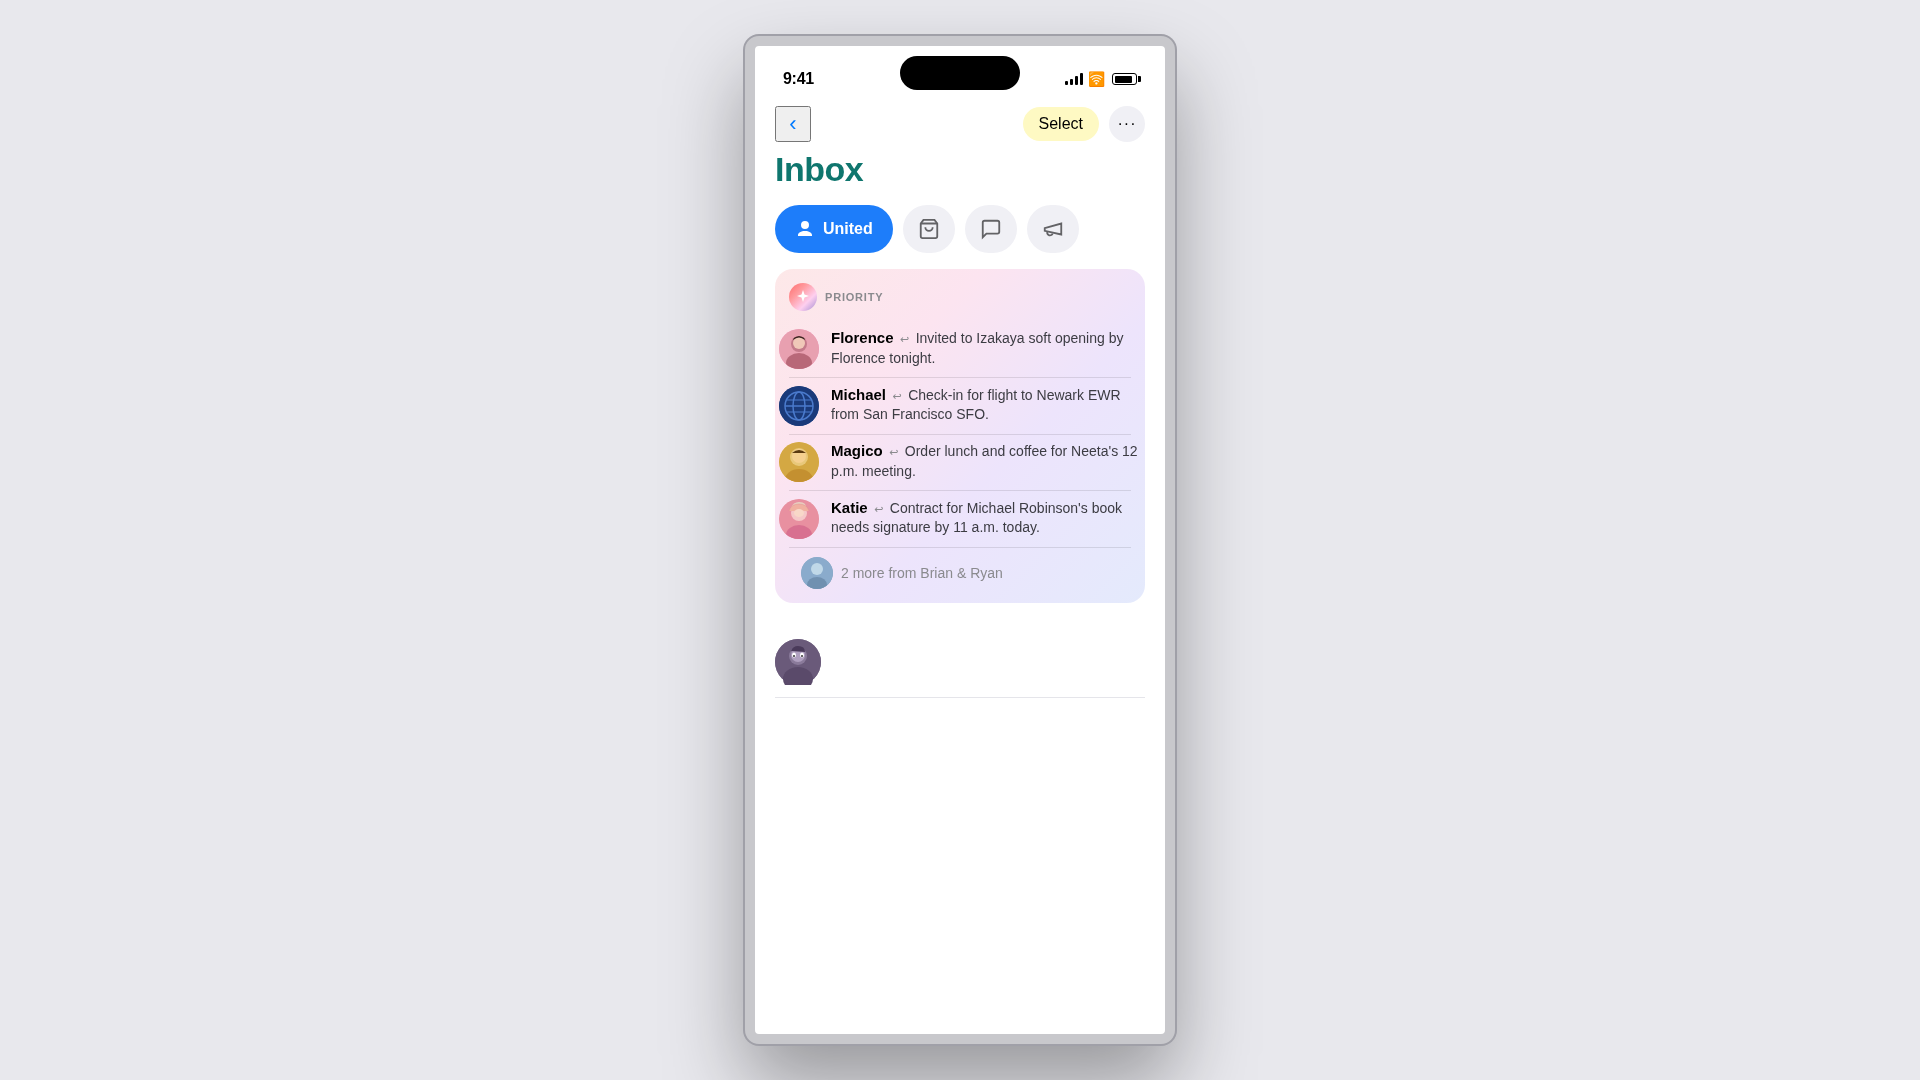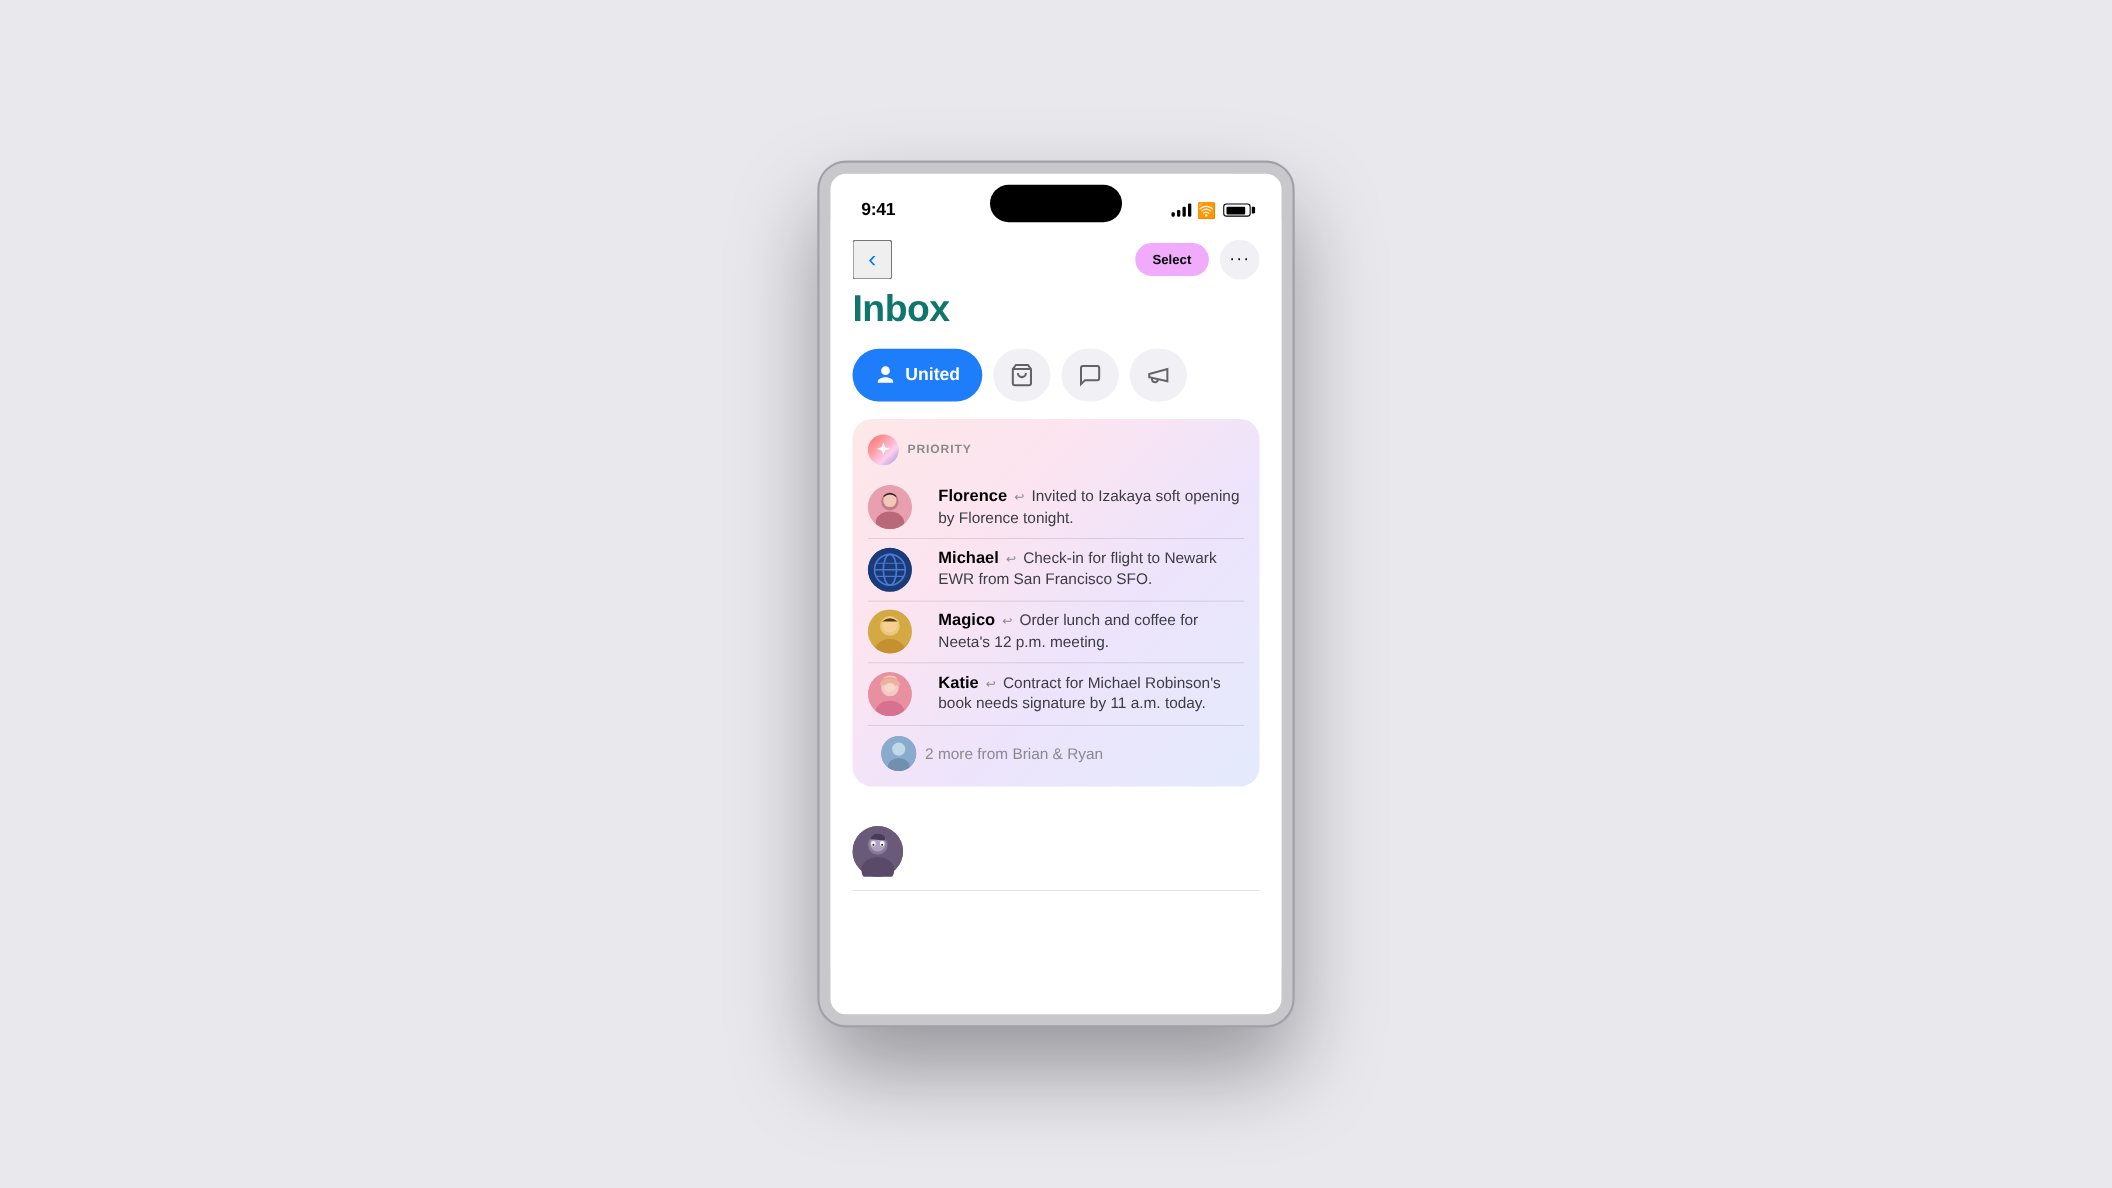--- a/index.html
+++ b/index.html
@@ -9,23 +9,23 @@
       height: 1080px;
       background: #e8e8ed;
       display: flex;
       align-items: center;
       justify-content: center;
       font-family: -apple-system, BlinkMacSystemFont, 'SF Pro Display', 'SF Pro Text', 'Helvetica Neue', sans-serif;
     }
 
     .phone-frame {
       width: 430px;
-      height: 784px;
+      height: 1008px;
       background: #ffffff;
-      border-radius: 24px;
+      border-radius: 14px;
       border: 10px solid #c8c8cc;
       box-shadow: 0 0 0 2px #a0a0a8, 0 40px 80px rgba(0,0,0,0.35), inset 0 0 0 1px rgba(255,255,255,0.5);
       position: relative;
       overflow: hidden;
     }
 
     
     .phone-frame::before {
       content: '';
       position: absolute;
@@ -160,27 +160,27 @@
       font-weight: 300;
     }
 
     .nav-actions {
       display: flex;
       align-items: center;
       gap: 10px;
     }
 
     .select-btn {
-      background: #f0abfc;
+      background: #fef9c3;
       border: none;
       border-radius: 20px;
       padding: 8px 16px;
-      font-size: 12px;
+      font-size: 16px;
       color: #000;
-      font-weight: 700;
+      font-weight: 400;
       cursor: pointer;
     }
 
     .more-btn {
       width: 36px;
       height: 36px;
       background: #f0f0f5;
       border: none;
       border-radius: 50%;
       display: flex;
@@ -274,22 +274,22 @@
       font-size: 11px;
       font-weight: 600;
       color: #8a8a8e;
       letter-spacing: 0.8px;
       text-transform: uppercase;
     }
 
     .priority-item {
       display: flex;
       align-items: flex-start;
-      padding: 8px 14px;
-      gap: 24px;
+      padding: 8px 4px;
+      gap: 12px;
     }
 
     .priority-avatar {
       width: 40px;
       height: 40px;
       border-radius: 50%;
       flex-shrink: 0;
       overflow: hidden;
       display: flex;
       align-items: center;

